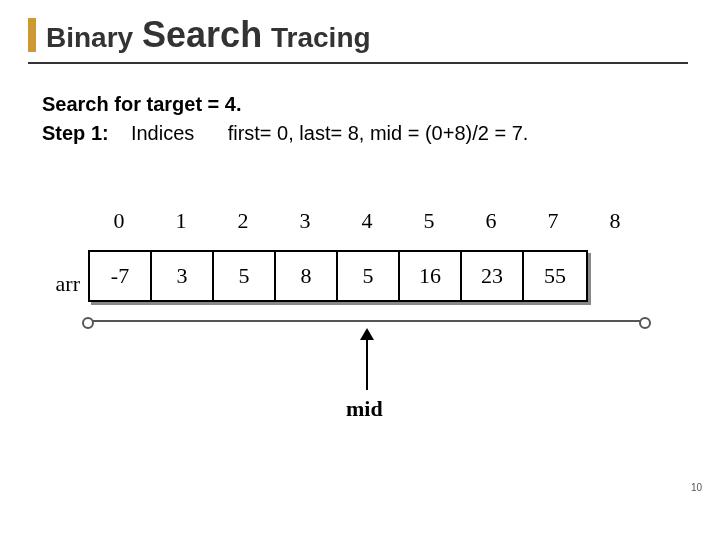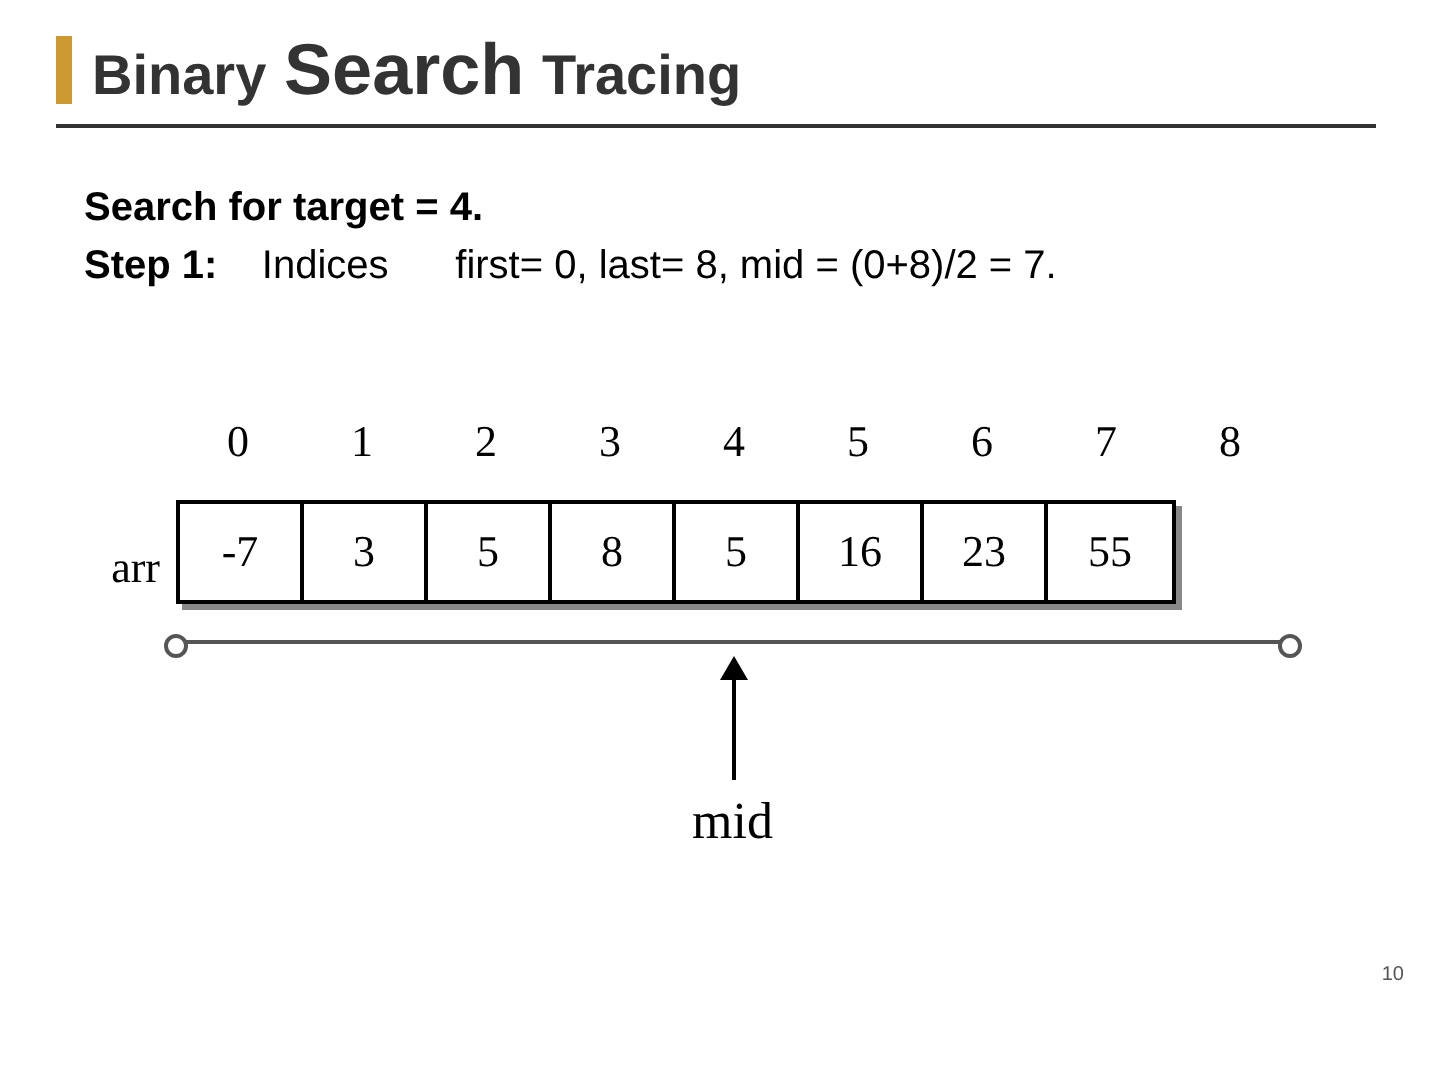--- a/index.html
+++ b/index.html
@@ -142,22 +142,23 @@
     width: 0;
     height: 0;
     border-left: 7px solid transparent;
     border-right: 7px solid transparent;
     border-bottom: 12px solid #000;
   }
   .mid-label {
     position: absolute;
     left: 346px;
     top: 396px;
-    font-size: 26px;
-    font-family: "Times New Roman", serif;
+    font-size: 22px;
+    font-family: "Times New Roman", serif;
+    font-weight: bold;
   }
   .page-num {
     position: absolute;
     right: 18px;
     bottom: 10px;
     font-size: 10px;
     color: #555;
     font-family: Arial, sans-serif;
   }
 </style>

